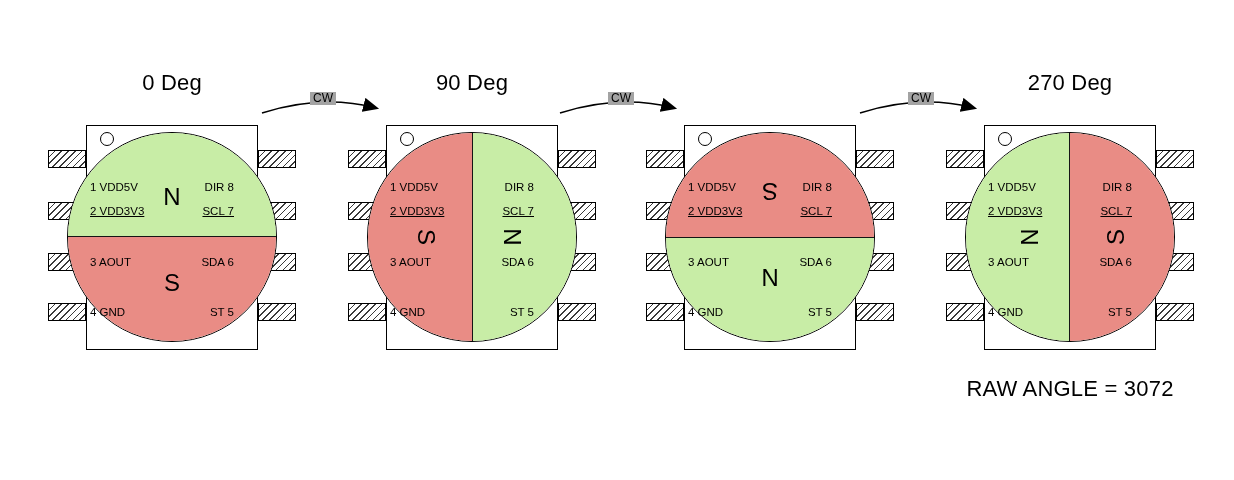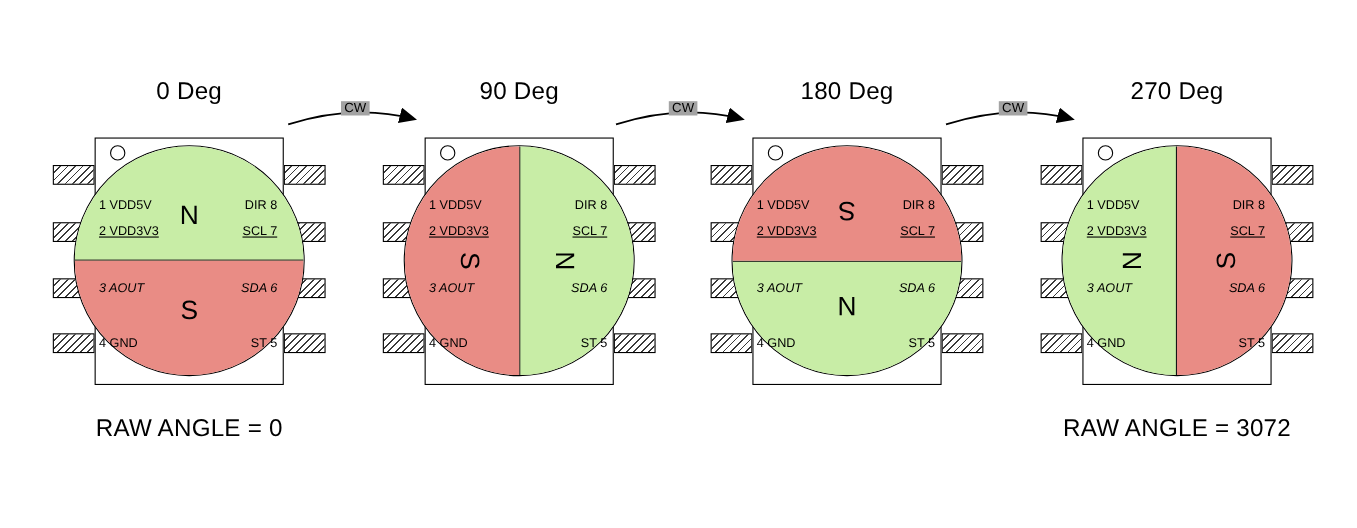--- a/index.html
+++ b/index.html
@@ -54,24 +54,24 @@
     font-size:24px; line-height:26px; font-weight:500; z-index:4;
   }
   .pole.n { top:51px; }
   .pole.s { top:137px; }
 
   .pinlabel {
     position:absolute; z-index:5; font-size:11.5px; line-height:18px;
     white-space:nowrap; color:#000;
   }
   .pinlabel.left  { left:68px; text-align:left; }
-  .pinlabel.right { right:70px; text-align:right; }
+  .pinlabel.right { right:88px; text-align:right; }
   .pinlabel.r0 { top:25px;margin-top:28px; }
   .pinlabel.r1 { top:77px;text-decoration:underline; }
-  .pinlabel.r2 { top:128px;font-style:italic; }
+  .pinlabel.r2 { top:128px; }
   .pinlabel.r3 { top:178px; }
 
   .raw {
     position:absolute; top:376px; left:0; width:100%;
     text-align:center; font-size:22px; font-weight:500; letter-spacing:0.2px;
   }
 
   .cw-arrow { position:absolute; top:88px; width:130px; height:34px; z-index:6; }
   .cw-arrow.a1 { left:258px; }
   .cw-arrow.a2 { left:556px; }
@@ -123,21 +123,20 @@
 
         <span class="pinlabel left r0">1 VDD5V</span>
         <span class="pinlabel left r1">2 VDD3V3</span>
         <span class="pinlabel left r2">3 AOUT</span>
         <span class="pinlabel left r3">4 GND</span>
         <span class="pinlabel right r0">DIR 8</span>
         <span class="pinlabel right r1">SCL 7</span>
         <span class="pinlabel right r2">SDA 6</span>
         <span class="pinlabel right r3">ST 5</span>
       </div>
-      <div class="raw">RAW ANGLE = 0</div>
     </div>
 
     <div class="panel" style="left: 322px;">
       <div class="title">90 Deg</div>
       <div class="stage">
         <div class="package">
           <div class="pin1-dot"></div>
         </div>
 
         <div class="pin left r0"></div>
@@ -161,21 +160,20 @@
         <span class="pinlabel left r2">3 AOUT</span>
         <span class="pinlabel left r3">4 GND</span>
         <span class="pinlabel right r0">DIR 8</span>
         <span class="pinlabel right r1">SCL 7</span>
         <span class="pinlabel right r2">SDA 6</span>
         <span class="pinlabel right r3">ST 5</span>
       </div>
     </div>
 
     <div class="panel" style="left: 620px;">
-      <div class="title">180 Deg</div>
       <div class="stage">
         <div class="package">
           <div class="pin1-dot"></div>
         </div>
 
         <div class="pin left r0"></div>
         <div class="pin left r1"></div>
         <div class="pin left r2"></div>
         <div class="pin left r3"></div>
         <div class="pin right r0"></div>

